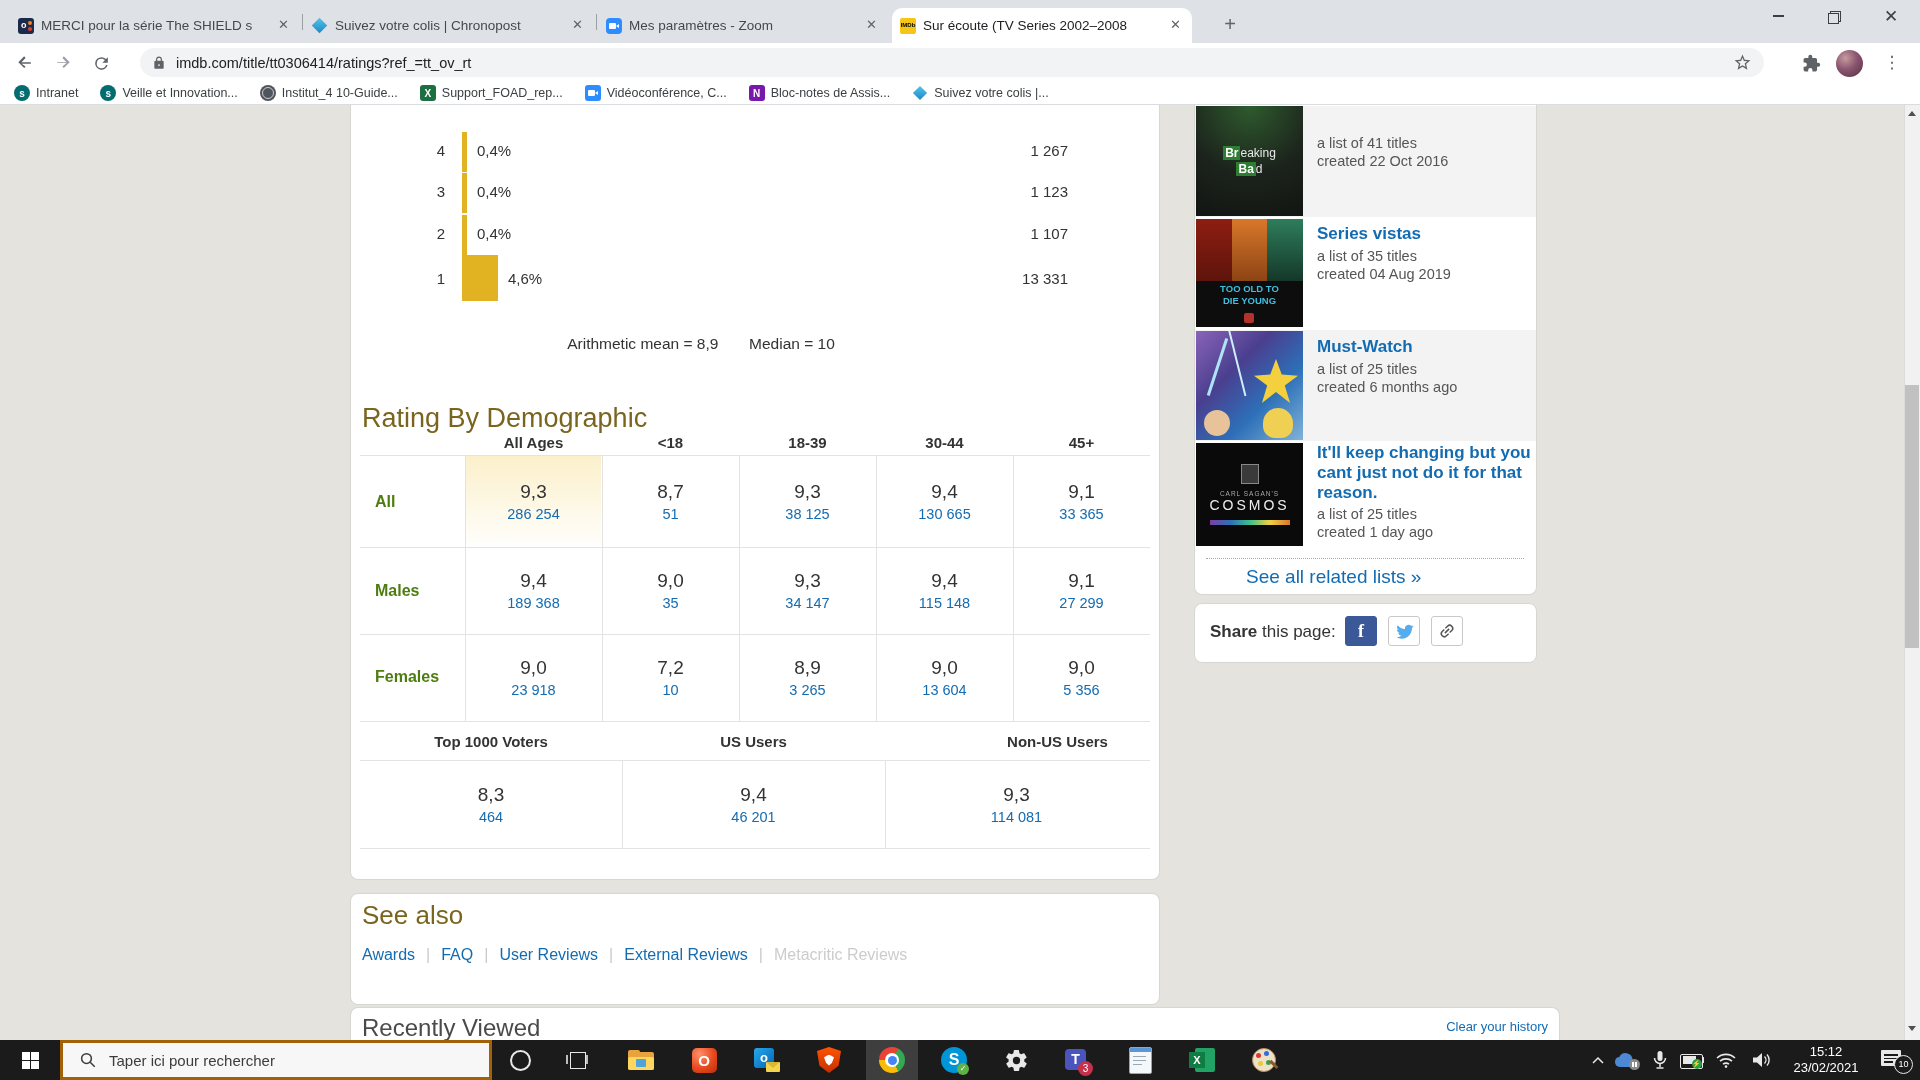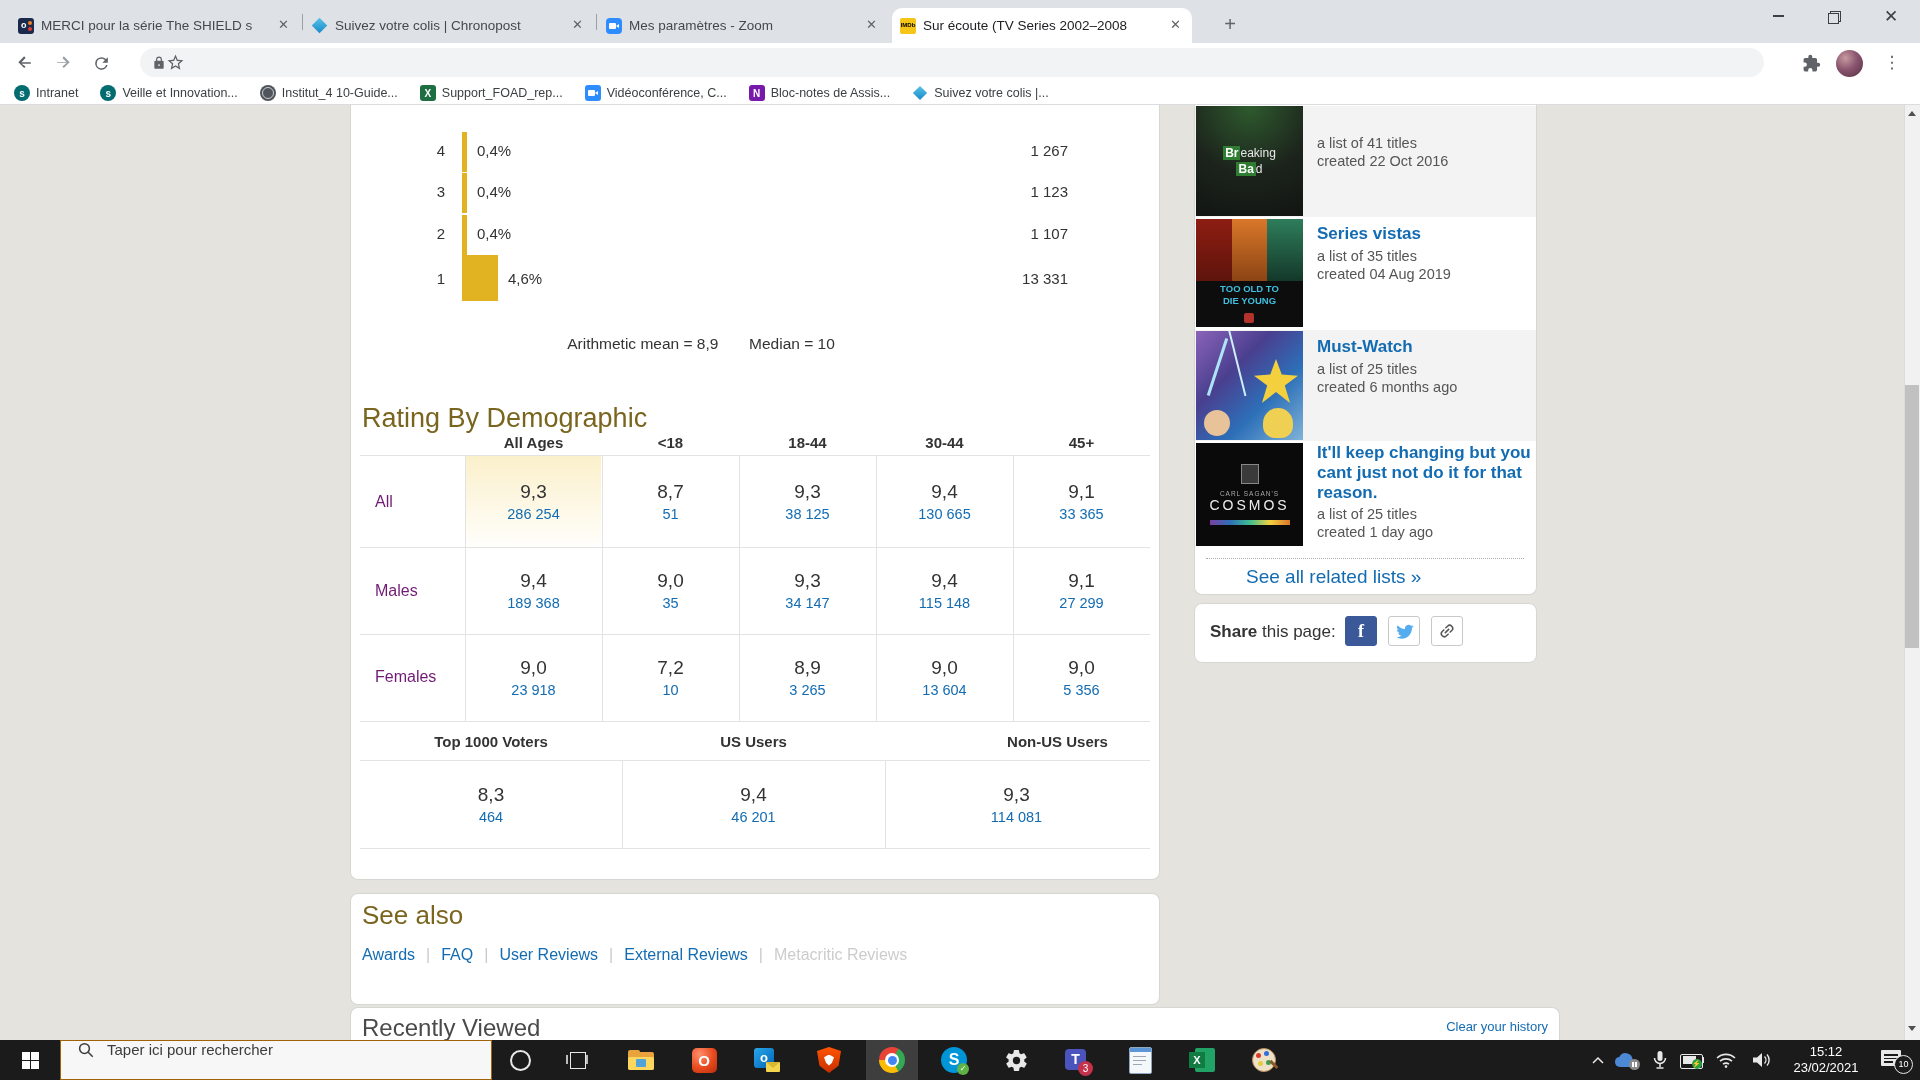--- a/index.html
+++ b/index.html
@@ -26,21 +26,21 @@
   
   .score{width:32px;text-align:right;font-size:15px;color:#333;}
   .bar{background:#E1B222;}
   .pct{font-size:15px;color:#333;}
   .hvotes{width:130px;text-align:right;font-size:15px;color:#333;}
   .imdbhead{font-size:27px;color:#7A651E;font-family:"Liberation Sans",sans-serif;}
   .hbold{font-weight:bold;font-size:15px;color:#333;text-align:center;}
   .cellbox{display:flex;flex-direction:column;align-items:center;justify-content:center;}
   .big{font-size:19px;color:#333;}
   .votes{font-size:14.5px;color:#136CB2;margin-top:3px;}
-  .rowlabel{font-size:16px;color:#701a75;}
+  .rowlabel{font-size:16px;color:#4d7c0f;font-weight:bold;}
   .hline{height:1px;background:#E3E3E3;}
   .vline{width:1px;background:#E3E3E3;}
   .hl-cell{background:linear-gradient(#FBF0CB,#FFFEFB);}
   .salink{color:#136CB2;font-size:16px;text-decoration:none;}
   .sasep{color:#C9C9C9;font-size:16px;}
   .sadis{color:#CCCCCC;font-size:16px;}
   
   .srow{left:1195px;width:341px;}
   .sposter{left:1196px;width:107px;overflow:hidden;position:absolute;}
   .stitle{left:1317px;width:215px;font-size:17px;font-weight:bold;color:#136CB2;line-height:20px;}
@@ -126,20 +126,21 @@
   </div>
   <div class="abs navic" style="left:88px;">
     <svg width="19" height="19" viewBox="0 0 24 24">
         <path d="M17.65 6.35A7.95 7.95 0 0 0 12 4a8 8 0 1 0 7.73 10h-2.08A6 6 0 1 1 12 6c1.66 0 3.14.69 4.22 1.78L13 11h7V4l-2.35 2.35z" fill="#5F6368"></path>
       </svg>
   </div>
   <div class="abs addr">
     <svg width="14" height="14" viewBox="0 0 24 24">
         <path d="M18 8h-1V6a5 5 0 0 0-10 0v2H6a2 2 0 0 0-2 2v10a2 2 0 0 0 2 2h12a2 2 0 0 0 2-2V10a2 2 0 0 0-2-2zM9 6a3 3 0 0 1 6 0v2H9zm3 11a1.5 1.5 0 1 1 0-3 1.5 1.5 0 0 1 0 3z" fill="#5F6368"></path>
       </svg>
+    <span class="url">imdb.com/title/tt0306414/ratings?ref_=tt_ov_rt</span>
     <svg width="19" height="19" viewBox="0 0 24 24">
         <path d="M22 9.24l-7.19-.62L12 2 9.19 8.63 2 9.24l5.46 4.73L5.82 21 12 17.27 18.18 21l-1.63-7.03L22 9.24zM12 15.4l-3.76 2.27 1-4.28-3.32-2.88 4.38-.38L12 6.1l1.71 4.04 4.38.38-3.32 2.88 1 4.28L12 15.4z" fill="#5F6368"></path>
       </svg>
   </div>
   <div class="abs navic" style="left:1798px;">
     <svg width="19" height="19" viewBox="0 0 24 24">
         <path d="M20.5 11H19V7a2 2 0 0 0-2-2h-4V3.5a2.5 2.5 0 0 0-5 0V5H4a2 2 0 0 0-2 2v3.8h1.5a2.7 2.7 0 0 1 0 5.4H2V20a2 2 0 0 0 2 2h3.8v-1.5a2.7 2.7 0 0 1 5.4 0V22H17a2 2 0 0 0 2-2v-4h1.5a2.5 2.5 0 0 0 0-5z" fill="#5F6368"></path>
       </svg>
   </div>
   <div class="abs" style="left:1836px;top:50px;width:27px;height:27px;border-radius:50%;background:radial-gradient(circle at 35% 30%,#C79A9E 0%,#8A5570 45%,#55303F 100%);"></div>
@@ -212,21 +213,21 @@
   <div class="abs" style="left:350px;top:335px;width:702px;text-align:center;font-size:15.5px;color:#333;">
     <span>Arithmetic mean = 8,9</span>
     <span style="display:inline-block;width:22px;"></span>
     <span>Median = 10</span>
   </div>
 
   <div class="abs imdbhead" style="left:362px;top:403px;">Rating By Demographic</div>
 
   <div class="abs hbold" style="left:465px;top:434px;width:137px;">All Ages</div>
   <div class="abs hbold" style="left:602px;top:434px;width:137px;">&lt;18</div>
-  <div class="abs hbold" style="left:739px;top:434px;width:137px;">18-44</div>
+  <div class="abs hbold" style="left:739px;top:434px;width:137px;">18-39</div>
   <div class="abs hbold" style="left:876px;top:434px;width:137px;">30-44</div>
   <div class="abs hbold" style="left:1013px;top:434px;width:137px;">45+</div>
 
   <div class="abs hl-cell" style="left:466px;top:456px;width:135px;height:90px;"></div>
 
   <div class="abs hline" style="left:360px;top:455px;width:790px;"></div>
   <div class="abs hline" style="left:360px;top:547px;width:790px;"></div>
   <div class="abs hline" style="left:360px;top:634px;width:790px;"></div>
   <div class="abs hline" style="left:360px;top:721px;width:790px;"></div>
   <div class="abs vline" style="left:465px;top:455px;height:266px;"></div>
@@ -417,21 +418,21 @@
 
   <div class="abs taskbar"></div>
   <div class="abs" style="left:0;top:1040px;width:60px;height:40px;display:flex;align-items:center;justify-content:center;z-index:21;">
     <span style="display:grid;grid-template-columns:8px 8px;grid-template-rows:8px 8px;gap:1px;">
       <span style="background:#fff;"></span>
         <span style="background:#fff;"></span>
         <span style="background:#fff;"></span>
         <span style="background:#fff;"></span>
     </span>
   </div>
-  <div class="abs" style="left:60px;top:1040px;width:432px;height:40px;background:#F7F7F7;border:1px solid #a16207;display:flex;align-items:flex-start;z-index:21;">
+  <div class="abs" style="left:60px;top:1040px;width:432px;height:40px;background:#F7F7F7;border:3px solid #a16207;display:flex;align-items:center;z-index:21;">
     <svg width="18" height="18" viewBox="0 0 24 24" style="margin:0 12px 0 16px;">
         <circle cx="10" cy="10" r="6.5" fill="none" stroke="#3C3C3C" stroke-width="2"></circle>
         <line x1="15" y1="15" x2="21" y2="21" stroke="#3C3C3C" stroke-width="2"></line>
       </svg>
     <span style="font-size:15px;color:#3C3C3C;">Taper ici pour rechercher</span>
   </div>
 
   <div class="tbicon" style="left:506px;z-index:21;">
       <span style="width:17px;height:17px;border:2.5px solid #E8E8E8;border-radius:50%;"></span>
     </div>

